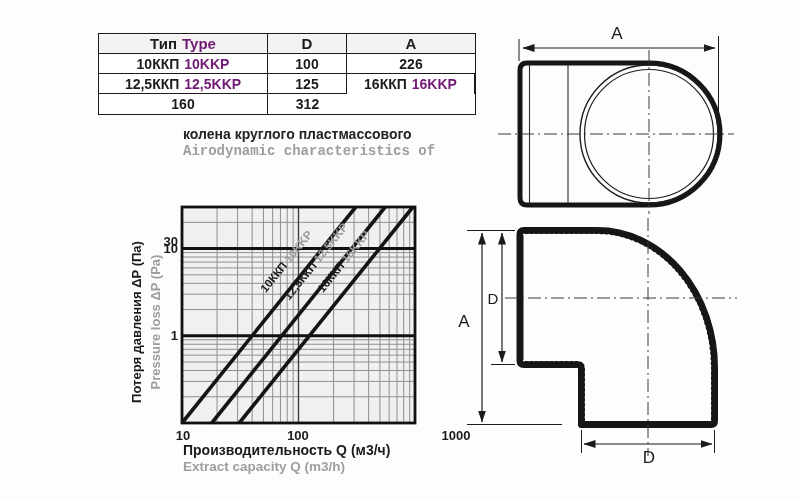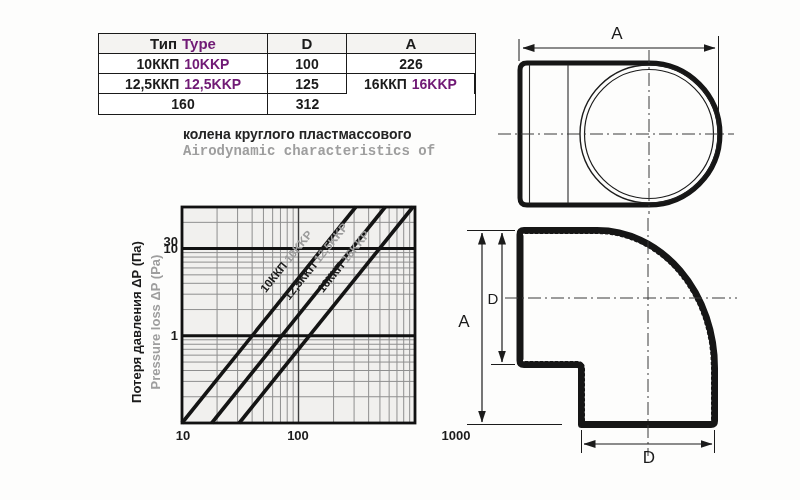--- a/index.html
+++ b/index.html
@@ -145,20 +145,24 @@
   </div>
 
   <div class="ytick" style="left:146px;top:202px;margin-top:32px;">30</div>
   <div class="ytick" style="left:146px;top:241px;">10</div>
   <div class="ytick" style="left:146px;top:328px;">1</div>
 
   <div class="xtick" style="left:163px;top:428px;">10</div>
   <div class="xtick" style="left:278px;top:428px;">100</div>
   <div class="xtick" style="left:388px;top:428px;margin-left:48px;">1000</div>
 
+  <div class="xlabel">
+    <div class="ru">Производительность Q (м3/ч)</div>
+    <div class="en">Extract capacity Q (m3/h)</div>
+  </div>
 
   <svg id="drawing-svg" width="800" height="500">
     <defs>
       <marker id="arr" viewBox="0 0 12 8" refX="11.5" refY="4" markerWidth="12" markerHeight="8" markerUnits="userSpaceOnUse" orient="auto-start-reverse">
         <path d="M0,0 L12,4 L0,8 Z" fill="#1b1b1b"></path>
       </marker>
     </defs>
 
     <g>
       <path d="M 527,63 L 649,63 A 71,71 0 0 1 649,205 L 527,205 Q 520,205 520,198 L 520,70 Q 520,63 527,63 Z" fill="none" stroke="#161616" stroke-width="5" stroke-linejoin="round"></path>

